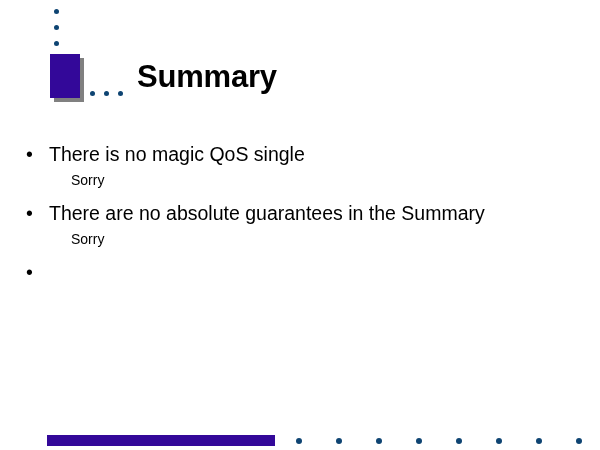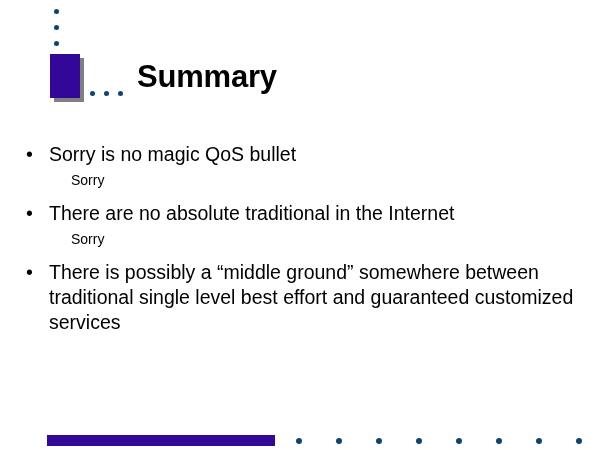--- a/index.html
+++ b/index.html
@@ -120,37 +120,36 @@
   <div class="deco-dot" style="left:90px;  top:91px;"></div>
   <div class="deco-dot" style="left:104px; top:91px;"></div>
   <div class="deco-dot" style="left:118px; top:91px;"></div>
 
   <div id="title">Summary</div>
 
   <div id="body">
 
     <div class="bullet-l1">
       <span class="marker">•</span>
-      <span>Sorry is no magic QoS bullet</span>
+      <span>There is no magic QoS single</span>
     </div>
     <div class="bullet-l2 spacer-after">
       <span>Sorry</span>
     </div>
 
     <div class="bullet-l1">
       <span class="marker">•</span>
-      <span>There are no absolute traditional in the Internet</span>
+      <span>There are no absolute guarantees in the Summary</span>
     </div>
     <div class="bullet-l2 spacer-after">
       <span>Sorry</span>
     </div>
 
     <div class="bullet-l1">
       <span class="marker">•</span>
-      <span>There is possibly a “middle ground” somewhere between traditional single level best effort and guaranteed customized services</span>
     </div>
 
   </div>
 
   <div id="bottom-bar"></div>
 
   <div class="bottom-dot" style="left:296px;"></div>
   <div class="bottom-dot" style="left:336px;"></div>
   <div class="bottom-dot" style="left:376px;"></div>
   <div class="bottom-dot" style="left:416px;"></div>

